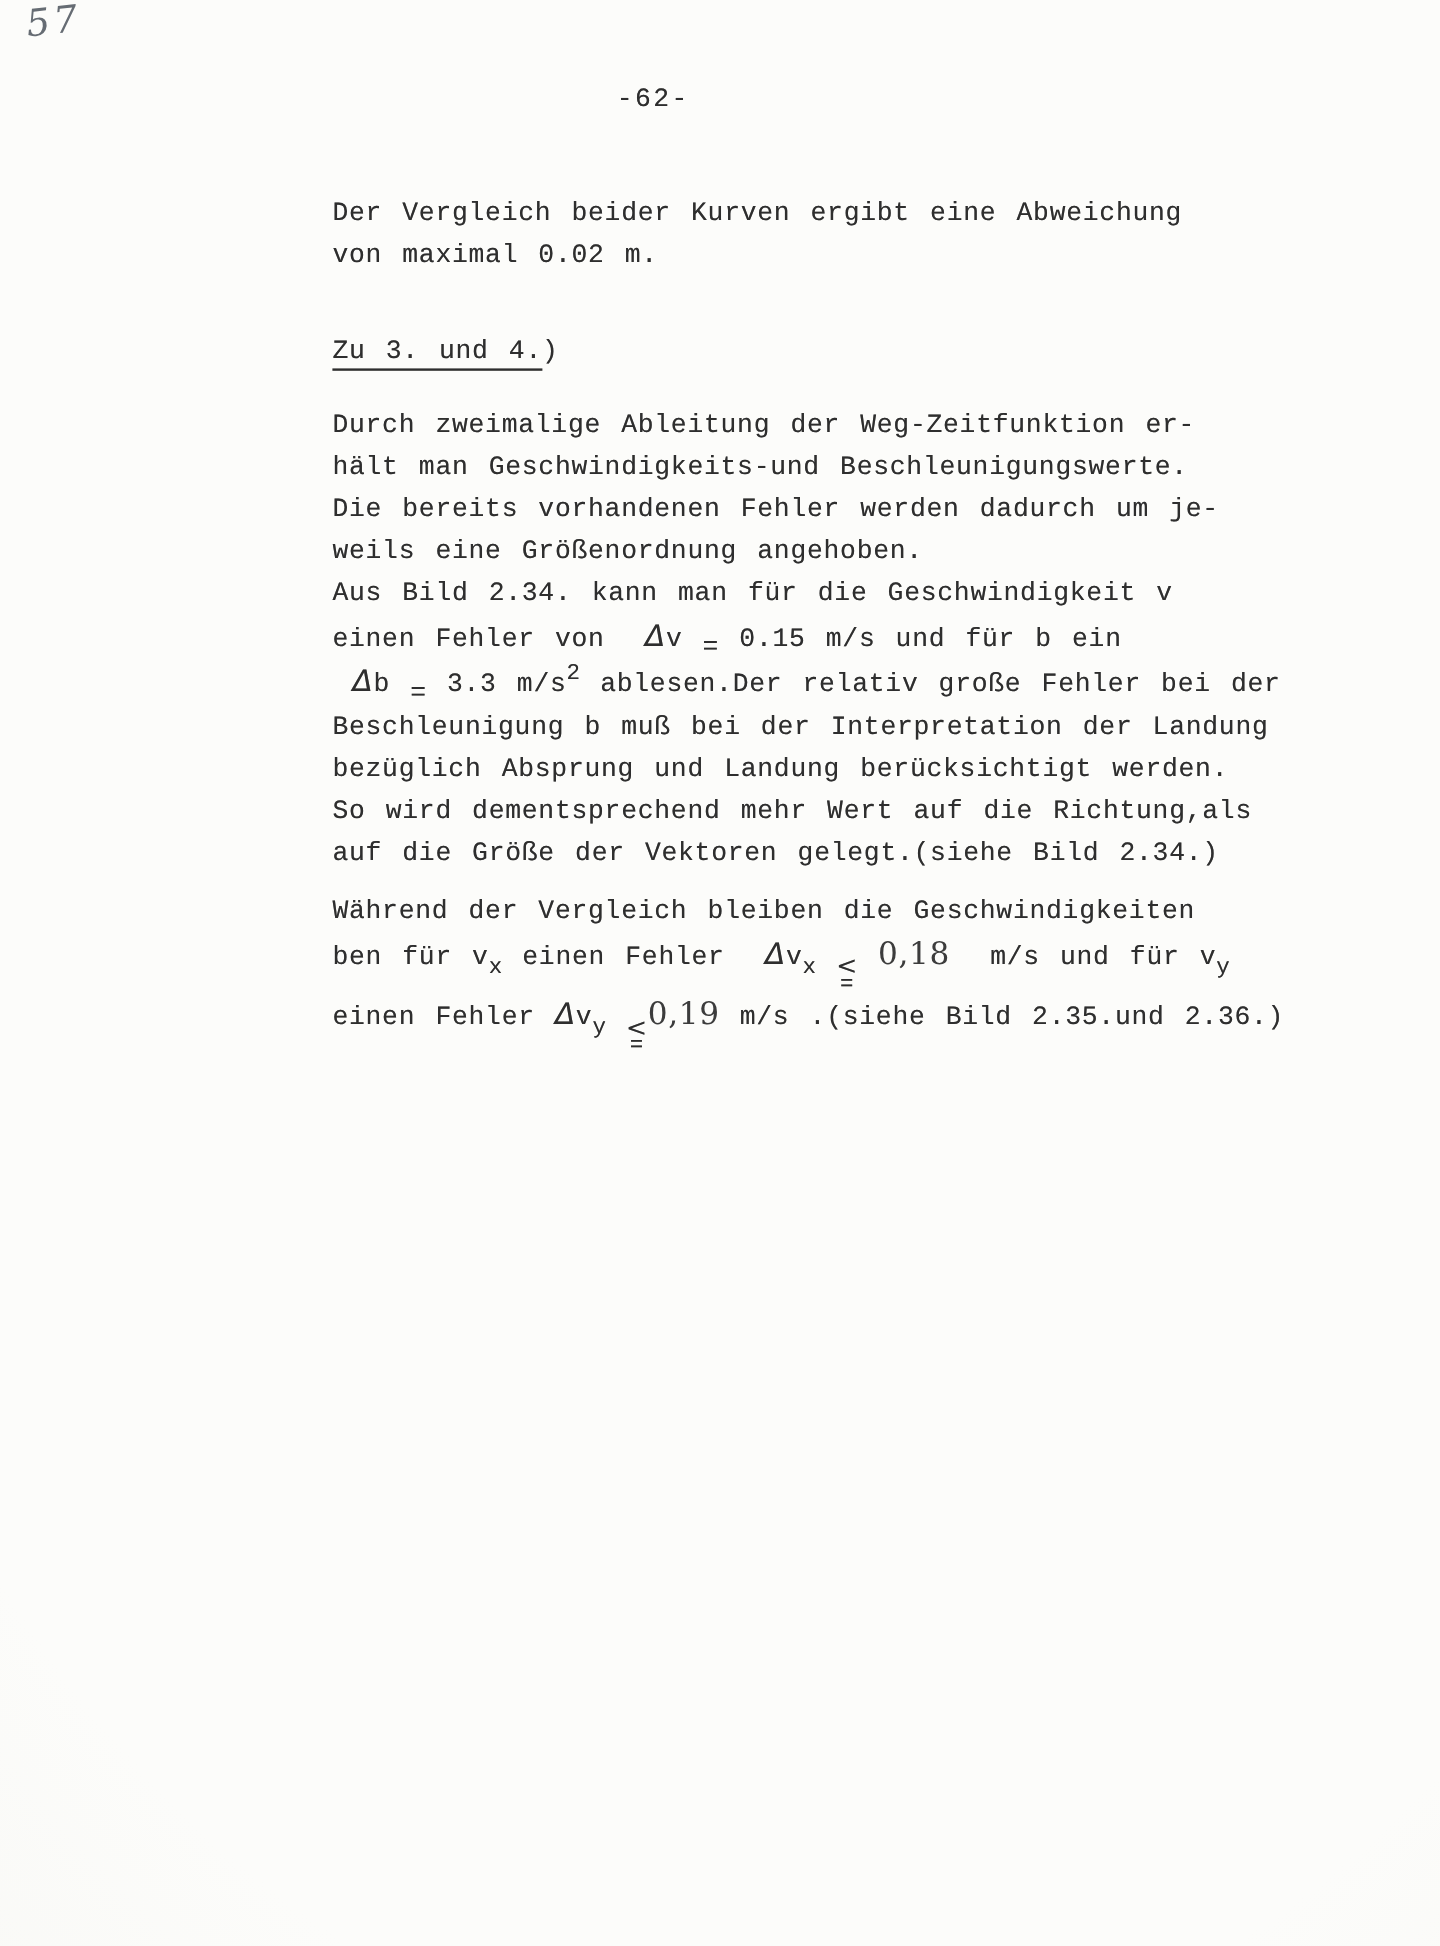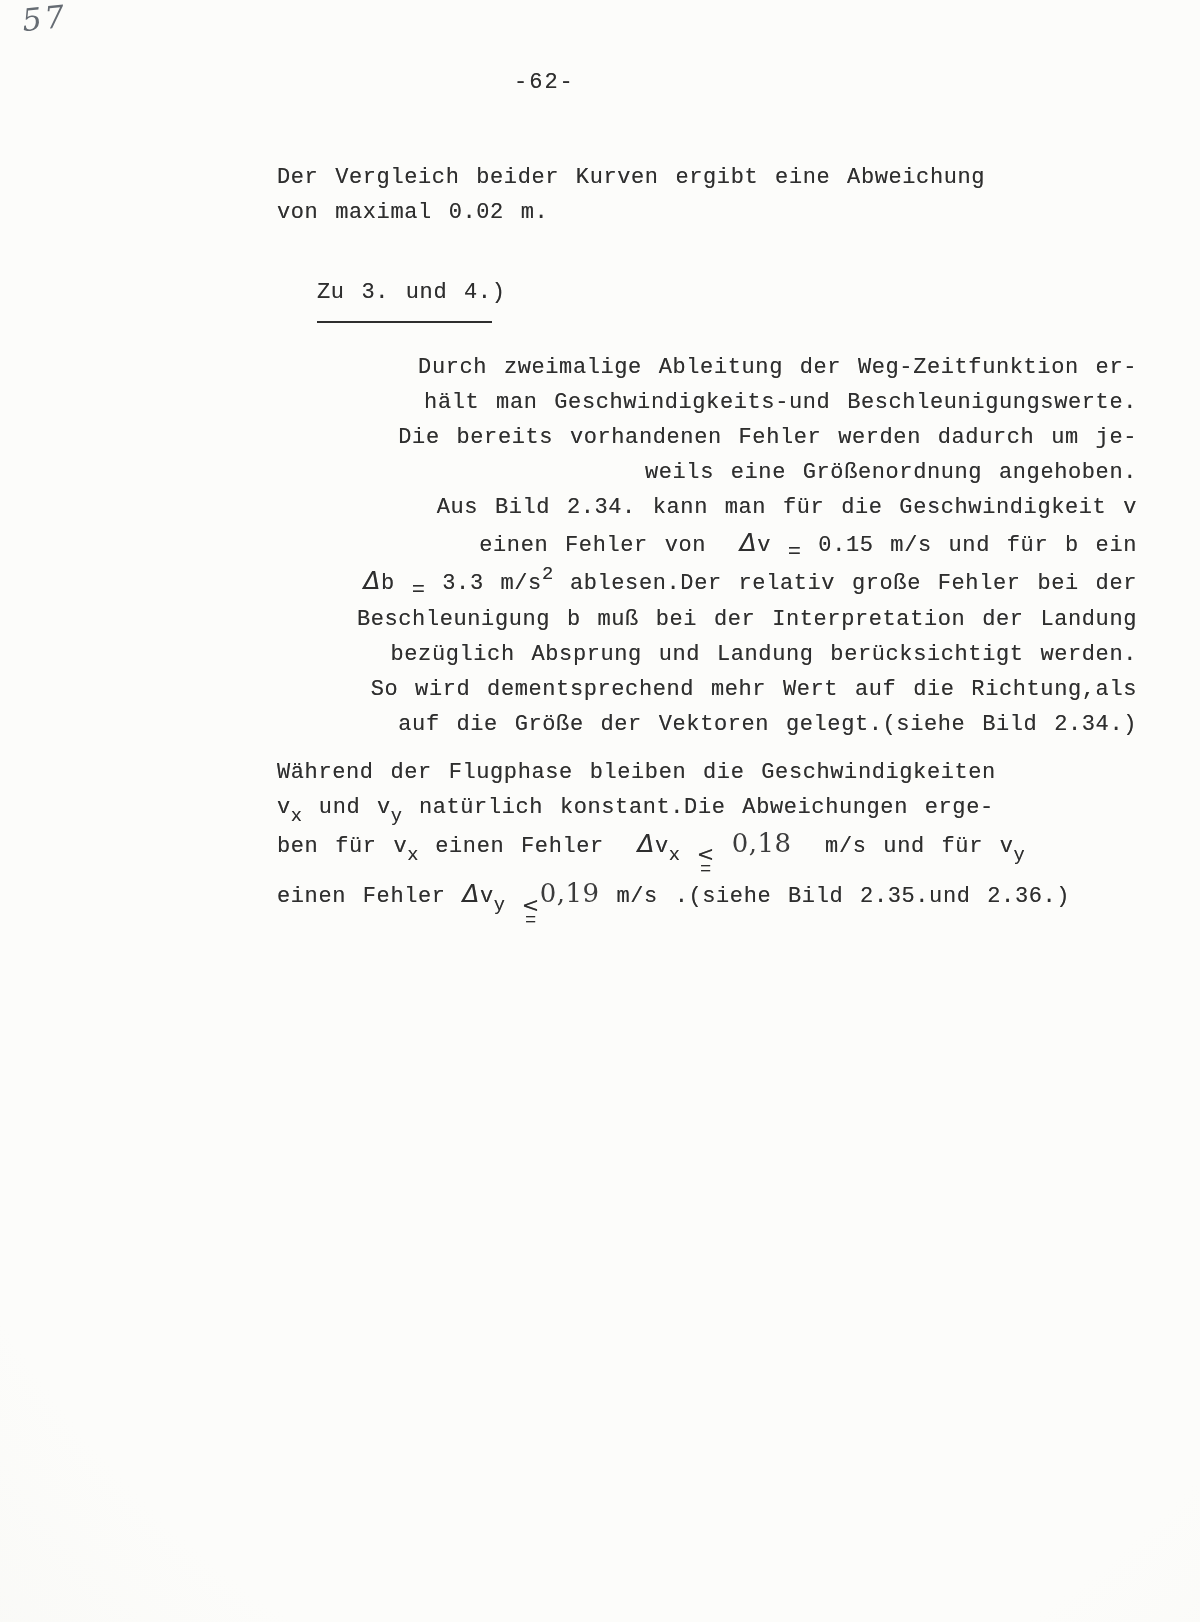--- a/index.html
+++ b/index.html
@@ -46,30 +46,29 @@
     font-size: 22px;
     line-height: 35px;
     letter-spacing: 0.6px;
     word-spacing: 3px;
     text-shadow: 0 0 0.5px rgba(30,30,30,0.5);
   }
   .paragraph { margin: 0; }
   .line { white-space: pre; }
 
   [data-name="heading-zu-3-und-4"] { margin-top: 45px; }
-  [data-name="para-ableitung"]     { margin-top: 27px; text-align: right; }
+  [data-name="para-ableitung"]     { margin-top: 27px; }
   [data-name="heading-zu-5"]       { margin-top: 37px; }
   [data-name="para-flugphase"]     { margin-top: 13px; }
 
   .heading .underlined {
     display: inline-block;
     border-bottom: 2px solid var(--ink, #2e2e2e);
-    padding-bottom: 15px;
+    padding-bottom: 1px;
     line-height: 27px;
-    margin-left: 40px;
   }
 
   
   .sub {
     position: relative;
     top: 0.42em;
     font-size: 0.85em;
     letter-spacing: 0;
   }
   .sup {
@@ -138,19 +137,18 @@
         <div class="line" data-name="text-line">weils eine Größenordnung angehoben.</div>
         <div class="line" data-name="text-line">Aus Bild 2.34. kann man für die Geschwindigkeit v</div>
         <div class="line" data-name="text-line">einen Fehler von  <span class="delta" data-name="delta-symbol">Δ</span>v <span class="loweq" data-name="lowered-equals-symbol">=</span> 0.15 m/s und für b ein</div>
         <div class="line" data-name="text-line"> <span class="delta" data-name="delta-symbol">Δ</span>b <span class="loweq" data-name="lowered-equals-symbol">=</span> 3.3 m/s<span class="sup" data-name="superscript-label">2</span> ablesen.Der relativ große Fehler bei der</div>
         <div class="line" data-name="text-line">Beschleunigung b muß bei der Interpretation der Landung</div>
         <div class="line" data-name="text-line">bezüglich Absprung und Landung berücksichtigt werden.</div>
         <div class="line" data-name="text-line">So wird dementsprechend mehr Wert auf die Richtung,als</div>
         <div class="line" data-name="text-line">auf die Größe der Vektoren gelegt.(siehe Bild 2.34.)</div>
       </div>
       <div class="paragraph" data-name="para-flugphase">
-        <div class="line" data-name="text-line">Während der Flugphase bleiben die Geschwindigkeiten</div>
-        <div class="line" data-name="text-line">v<span class="sub" data-name="subscript-label">x</span> und v<span class="sub" data-name="subscript-label">y</span> natürlich konstant.Die Abweichungen erge-</div>
+        <div class="line" data-name="text-line">Während der Vergleich bleiben die Geschwindigkeiten</div>
         <div class="line" data-name="text-line">ben für v<span class="sub" data-name="subscript-label">x</span> einen Fehler  <span class="delta" data-name="delta-symbol">Δ</span>v<span class="sub" data-name="subscript-label">x</span> <span class="leq" data-name="less-equal-symbol"><span class="leq-lt" data-name="less-than-glyph">&lt;</span><span class="leq-eq" data-name="equals-glyph">=</span></span> <span class="hand" data-name="handwritten-value">0,18</span>  m/s und für v<span class="sub" data-name="subscript-label">y</span></div>
         <div class="line" data-name="text-line">einen Fehler <span class="delta" data-name="delta-symbol">Δ</span>v<span class="sub" data-name="subscript-label">y</span> <span class="leq" data-name="less-equal-symbol"><span class="leq-lt" data-name="less-than-glyph">&lt;</span><span class="leq-eq" data-name="equals-glyph">=</span></span><span class="hand" data-name="handwritten-value">0,19</span> m/s .(siehe Bild 2.35.und 2.36.)</div>
       </div>
     </div>
 </div>
 
 </body></html>

